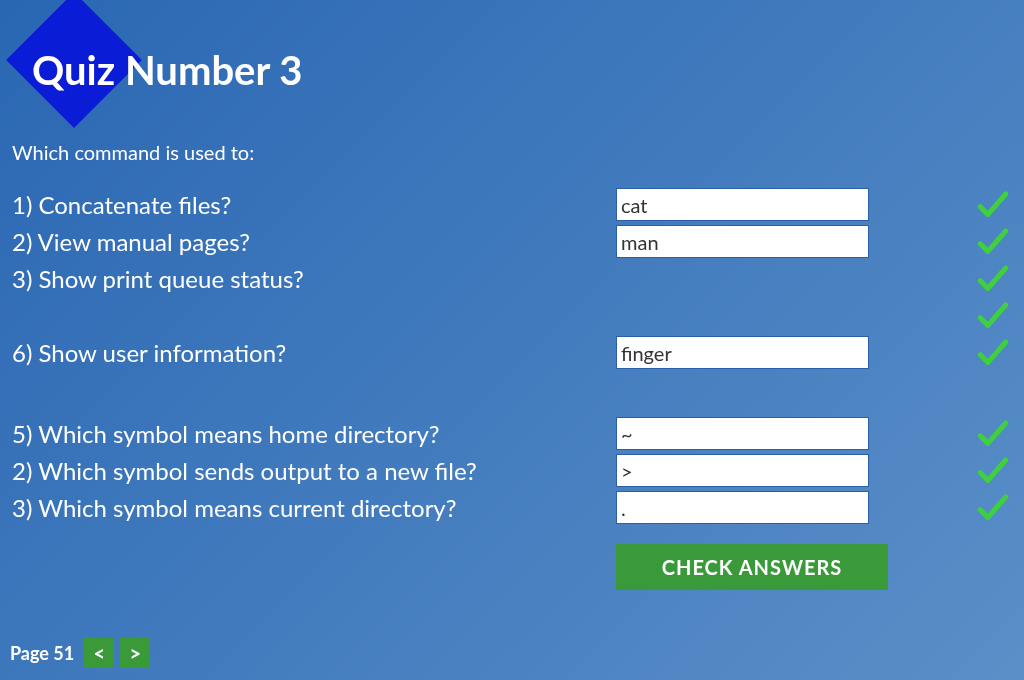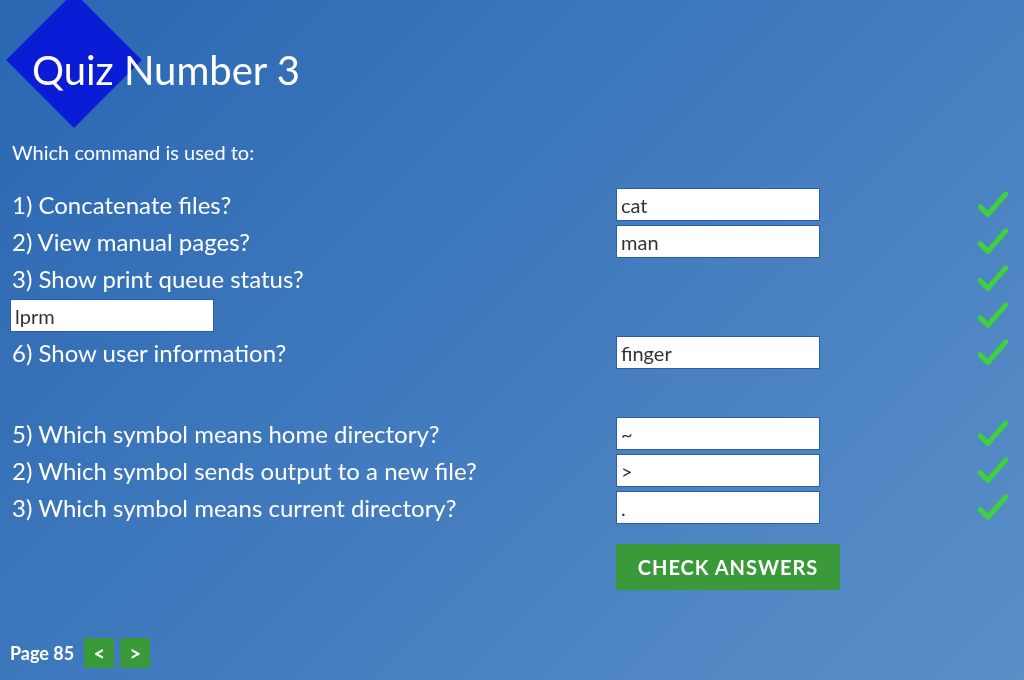--- a/index.html
+++ b/index.html
@@ -18,21 +18,21 @@
     height: 96px;
     background: #0a1cd6;
     transform: rotate(45deg);
     z-index: 0;
   }
   .title {
     position: absolute;
     top: 46px;
     left: 32px;
     font-size: 40px;
-    font-weight: 400;
+    font-weight: 700;
     color: #ffffff;
     z-index: 1;
   }
   .content {
     position: absolute;
     top: 140px;
     left: 10px;
     right: 10px;
   }
   .prompt {
@@ -49,40 +49,40 @@
   .qtext {
     width: 606px;
     font-size: 24px;
     font-weight: 400;
     padding-left: 2px;
   }
   .qinput {
     width: 240px;
   }
   .qinput input {
-    width: 204px;
+    width: 253px;
     height: 33px;
     border: 1px solid #2a5ea8;
     background: #ffffff;
     font-size: 20px;
     font-family: inherit;
     color: #333333;
     padding: 0 4px;
   }
   .qcheck {
     flex: 1;
     display: flex;
     justify-content: flex-end;
     padding-right: 4px;
   }
   .qcheck svg { width: 34px; height: 34px; }
   .spacer { height: 44px; }
   .btnwrap { padding-left: 606px; margin-top: 18px; }
   .check-btn {
-    width: 224px;
+    width: 272px;
     height: 46px;
     background: #3a9a3a;
     border: none;
     color: #ffffff;
     font-size: 20px;
     font-weight: 700;
     letter-spacing: 1px;
     cursor: pointer;
     font-family: inherit;
   }
@@ -145,21 +145,20 @@
   </div>
   <div class="qrow">
     <div class="qtext">3) Show print queue status?</div>
     <div class="qcheck">
         <svg viewBox="0 0 40 40">
           <path d="M5 22 L14 31 L35 7" stroke="#3fcf3f" stroke-width="6" fill="none" stroke-linecap="round" stroke-linejoin="round"></path>
         </svg>
       </div>
   </div>
   <div class="qrow">
-    <div class="qinput"><input type="text" value="lprm" style=""></div>
     <div class="qcheck">
         <svg viewBox="0 0 40 40">
           <path d="M5 22 L14 31 L35 7" stroke="#3fcf3f" stroke-width="6" fill="none" stroke-linecap="round" stroke-linejoin="round"></path>
         </svg>
       </div>
   </div>
   <div class="qrow">
     <div class="qtext">6) Show user information?</div>
     <div class="qinput"><input type="text" value="finger" style=""></div>
     <div class="qcheck">
@@ -199,16 +198,16 @@
       </div>
   </div>
 
   <div class="btnwrap">
     <button class="check-btn">CHECK ANSWERS</button>
   </div>
 
 </div>
 
 <div class="footer">
-  <div class="page-label">Page 85</div>
+  <div class="page-label">Page 51</div>
   <button class="nav-btn">&lt;</button>
   <button class="nav-btn">&gt;</button>
 </div>
 
 </body></html>

